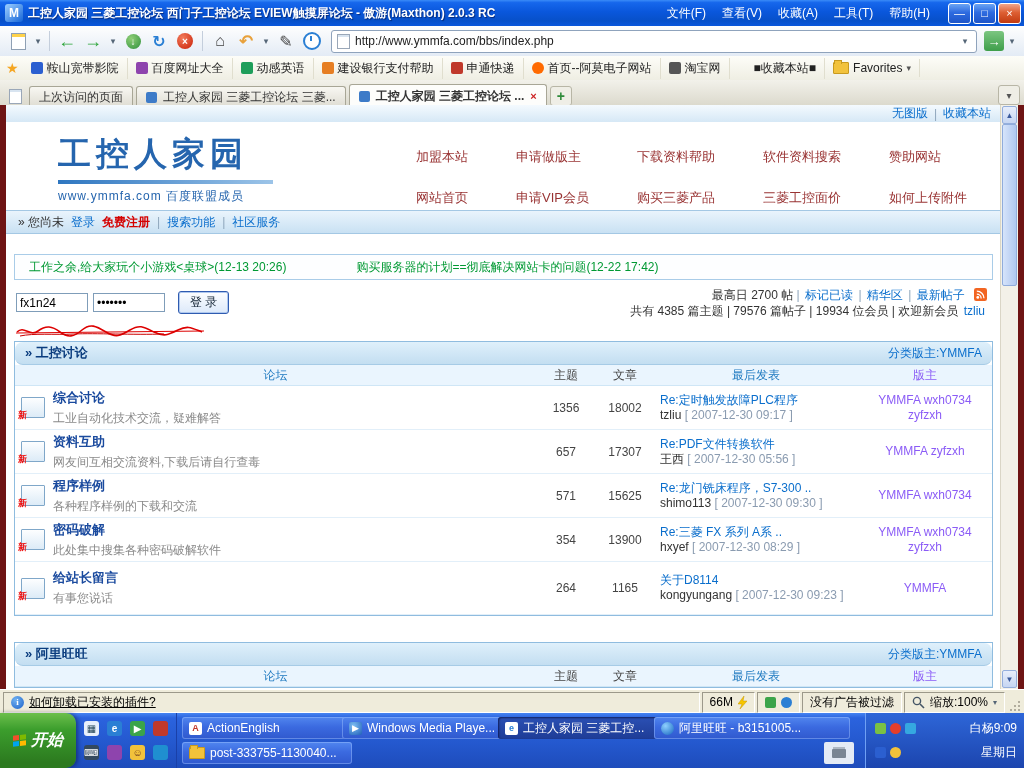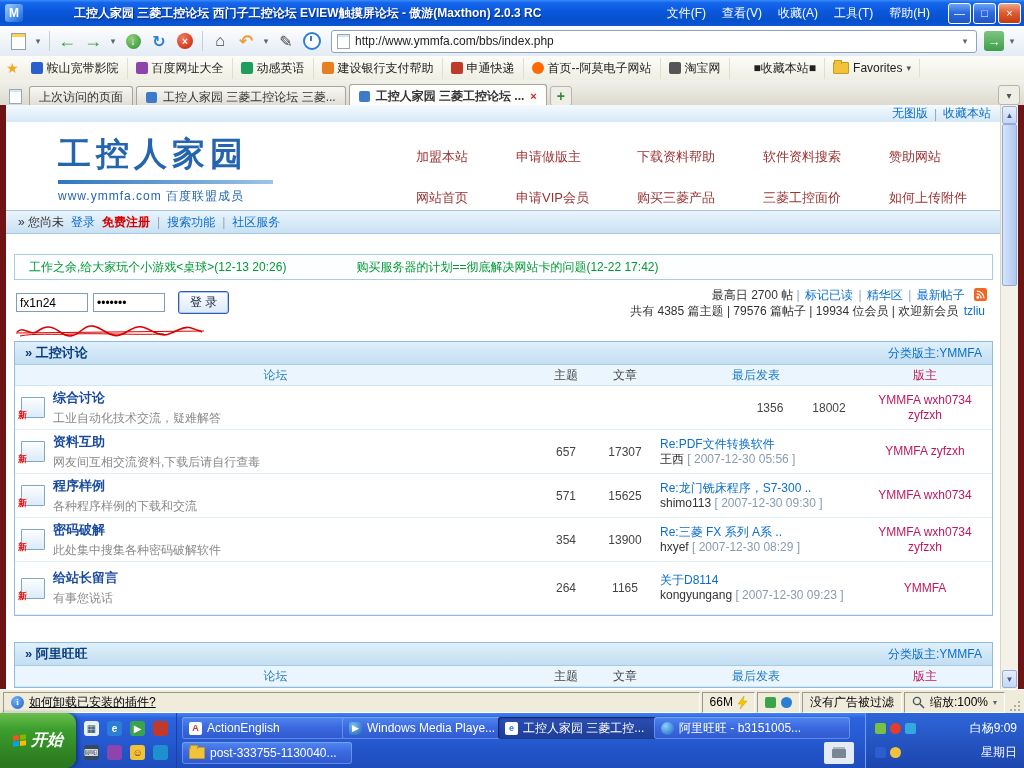--- a/index.html
+++ b/index.html
@@ -7,21 +7,21 @@
   .band{position:absolute;left:0;right:0;}
   .nowrap{white-space:nowrap;}
 
   
   .titlebar{top:0;height:26px;display:flex;align-items:center;padding:0 3px;color:#fff;
     background:linear-gradient(180deg,#3A8BF8 0%,#1667EC 10%,#0A57DC 45%,#0750C9 80%,#0A57DC 100%);}
   .app-icon{width:18px;height:18px;margin:0 5px 0 2px;border-radius:3px;flex:none;
     background:linear-gradient(135deg,#9ED0FF,#1565D8);display:flex;align-items:center;justify-content:center;
     color:#fff;font-weight:bold;font-size:12px;}
   .win-title{font-size:12px;font-weight:bold;text-shadow:1px 1px 1px rgba(0,0,40,.5);
-    white-space:nowrap;overflow:hidden;text-overflow:ellipsis;max-width:520px;margin-left:46px;}
+    white-space:nowrap;overflow:hidden;text-overflow:ellipsis;max-width:520px;}
   .menubar{margin-left:auto;display:flex;font-size:12px;}
   .menu-item{padding:3px 8px;cursor:default;}
   .winbtns{display:flex;gap:2px;margin-left:10px;}
   .winbtn{width:21px;height:19px;border:1px solid #fff;border-radius:3px;display:flex;align-items:center;
     justify-content:center;font-size:11px;color:#fff;background:linear-gradient(180deg,#6AA4F4,#2E6BE0 45%,#1E55C8);}
   .winbtn.close{background:linear-gradient(180deg,#F0A58A,#DD5F33 45%,#C23A10);}
 
   
   .toolbar{top:26px;height:30px;display:flex;align-items:center;gap:2px;padding:0 6px;
     background:linear-gradient(#FEFEFE,#E3EBF5);border-bottom:1px solid #AEB9CC;}
@@ -111,31 +111,31 @@
   .login-btn{margin-left:8px;border:1px solid #2F5BB0;border-radius:3px;font-size:12px;padding:2px 11px;
     background:linear-gradient(#FDFEFF,#DCE9FA);box-shadow:inset 0 0 0 1px #AFC8EE;color:#123;}
   .stats{position:absolute;right:6px;top:0;text-align:right;color:#333;line-height:16px;}
   .stats .lnk{margin:8px 2px;}
   .rss-ico{display:inline-block;vertical-align:-2px;margin-left:4px;}
   .scribble-wrap{margin:3px 0 2px 8px;height:16px;}
 
   .section{margin:0 8px;border:1px solid #8FBCDF;}
   .section.second{margin-top:26px;}
   .sec-head{height:22px;background:linear-gradient(#DFF0FB,#C3DEF1);border-bottom:1px solid #A6CBE6;
-    display:flex;align-items:center;padding:0 10px;}
+    display:flex;align-items:center;padding:0 10px;border-radius:8px;}
   .sec-title{font-size:13px;font-weight:bold;color:#0A3C7E;}
   .sec-mod{margin-left:auto;font-size:12px;color:#0A6ECC;}
   .frow{display:flex;align-items:center;}
   .frow.head{height:20px;background:#EAF5FE;color:#1F7AC0;border-bottom:1px solid #CFE6F6;}
   .frow.head>div{text-align:center;}
   .c-forum{flex:1;min-width:0;padding:0 6px;display:flex;align-items:center;gap:8px;}
   .c-topics{width:60px;text-align:center;color:#444;flex:none;}
   .c-posts{width:58px;text-align:center;color:#444;flex:none;}
   .c-last{width:192px;flex:none;padding:3px 6px;line-height:15px;}
-  .c-mods{width:126px;flex:none;text-align:center;color:#be185d;line-height:15px;padding:2px 4px;}
+  .c-mods{width:126px;flex:none;text-align:center;color:#8b5cf6;line-height:15px;padding:2px 4px;}
   .frow.body{min-height:43px;border-bottom:1px solid #E2EFF9;}
   .frow.body.tall{min-height:52px;}
   .f-ico{width:22px;height:19px;background:linear-gradient(#FDFEFF,#DCEBF7);border:1px solid #7FA7C9;
     position:relative;flex:none;border-radius:1px;}
   .f-new{position:absolute;left:-4px;bottom:-5px;color:#E11;font-size:9px;font-weight:bold;background:transparent;}
   .fname{color:#1A4A9E;font-weight:bold;font-size:13px;}
   .fdesc{color:#8A8A8A;margin-top:3px;}
   .lp-title{color:#0A6ECC;display:block;white-space:nowrap;overflow:hidden;text-overflow:ellipsis;}
   .lp-by{color:#333;} .lp-date{color:#8A9BB0;}
 
@@ -393,20 +393,23 @@
       <div class="frow body">
         <div class="c-forum">
           <span class="f-ico">
               <span class="f-new">新</span>
             </span>
           <span><span class="fname">综合讨论</span>
           <div class="fdesc">工业自动化技术交流，疑难解答</div></span>
         </div>
         <div class="c-topics">1356</div>
         <div class="c-posts">18002</div>
+        <div class="c-last"><span class="lp-title">Re:定时触发故障PLC程序</span>
+          <span class="lp-by">tzliu</span>
+          <span class="lp-date">[ 2007-12-30 09:17 ]</span></div>
         <div class="c-mods">YMMFA wxh0734 zyfzxh</div>
       </div>
 
       <div class="frow body">
         <div class="c-forum">
           <span class="f-ico">
               <span class="f-new">新</span>
             </span>
           <span><span class="fname">资料互助</span>
           <div class="fdesc">网友间互相交流资料,下载后请自行查毒</div></span>

